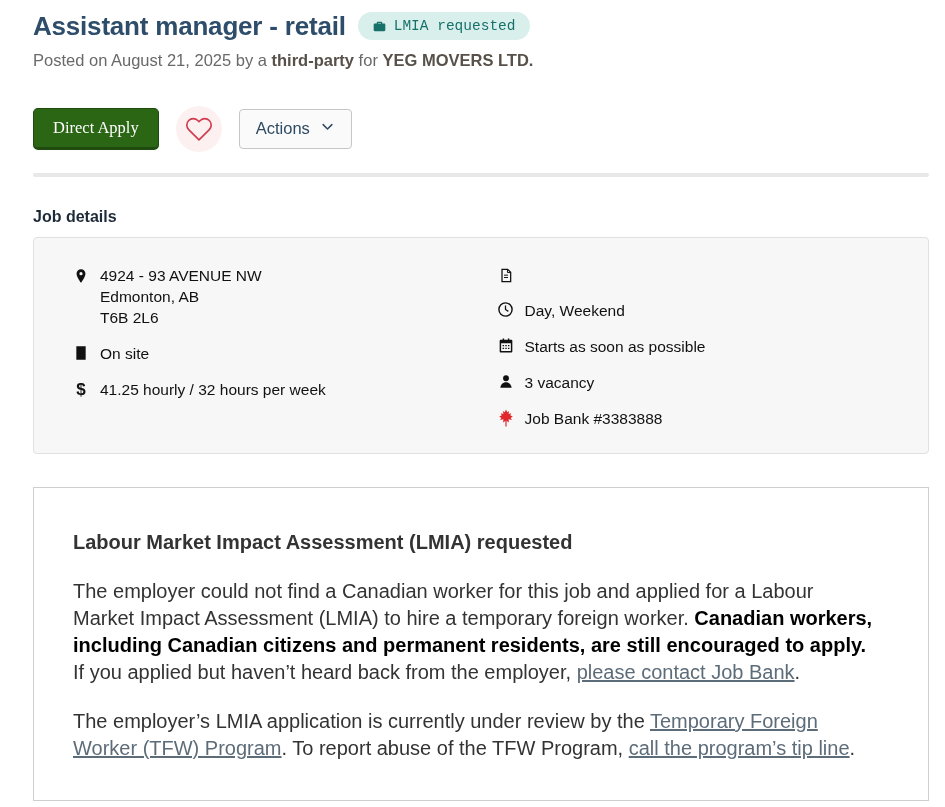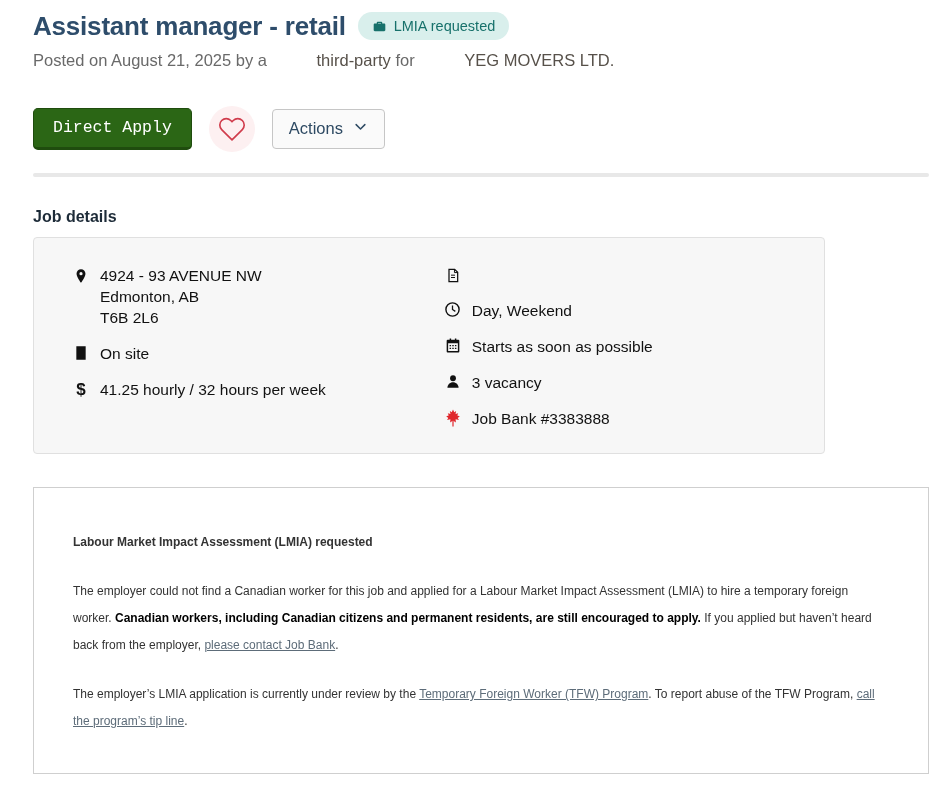--- a/index.html
+++ b/index.html
@@ -31,34 +31,35 @@
   .title-row{display:flex;align-items:center;gap:12px;}
   h1.job-title{
     margin:0;font-size:26px;line-height:1.1;font-weight:700;
     color:var(--title-navy);letter-spacing:-0.2px;
   }
   .badge{
     display:inline-flex;align-items:center;gap:7px;
     background:var(--badge-bg);color:var(--badge-text);
     border-radius:16px;padding:6px 14px;font-size:14.5px;font-weight:400;
     white-space:nowrap;
+    font-family:Liberation Mono, monospace;
   }
   .badge svg{display:block;}
   .posted-line{
     margin-top:9px;font-size:16.5px;color:var(--muted-text);line-height:1.3;
   }
-  .posted-line b{color:var(--bold-brown);font-weight:400;margin-left:45px;}
+  .posted-line b{color:var(--bold-brown);font-weight:700;}
 
   
   .toolbar{display:flex;align-items:center;margin-top:35px;gap:17px;}
   .btn-direct-apply{
     background:var(--accent-green);
     border:1px solid var(--accent-green-dark);
     border-bottom:3px solid var(--accent-green-dark);
-    color:#fff;font-size:16.5px;font-family:Liberation Mono, monospace;
+    color:#fff;font-size:16.5px;font-family:Liberation Serif, serif;
     padding:8px 19px;border-radius:5px;cursor:pointer;line-height:1.3;
   }
   .btn-heart{
     width:46px;height:46px;border-radius:50%;
     background:var(--heart-bg);border:none;cursor:pointer;
     display:flex;align-items:center;justify-content:center;padding:0;
   }
   .btn-actions{
     background:#fafafa;border:1px solid #c6c6c6;border-radius:4px;
     color:#2e4a63;font-size:16.5px;font-family:inherit;cursor:pointer;
@@ -66,21 +67,21 @@
   }
   .divider{
     margin-top:21px;height:4px;background:#e8e8e8;border-radius:2px;width:896px;
   }
 
   
   h2.section-heading{
     margin:31px 0 0 0;font-size:16px;font-weight:700;color:#1d2b38;
   }
   .details-box{
-    margin-top:11px;width:792px;
+    margin-top:11px;width:896px;
     background:var(--box-bg);border:1px solid var(--box-border);border-radius:4px;
     padding:27px 30px 24px 37px;
     display:grid;grid-template-columns:1.03fr 1fr;column-gap:10px;
   }
   .detail-item{
     display:flex;align-items:flex-start;gap:9px;
     margin-bottom:15px;font-size:15.5px;line-height:21px;color:#111;
   }
   .detail-item:last-child{margin-bottom:0;}
   .detail-icon{
@@ -90,21 +91,21 @@
   .dollar-glyph{font-weight:700;font-size:17px;line-height:20px;}
 
   
   .lmia-box{
     margin-top:33px;width:896px;background:#fff;
     border:1px solid #cfcfcf;
     padding:41px 40px 38px 39px;
   }
   .lmia-heading{font-size:16.5px;font-weight:700;color:#000;margin:0 0 19px 0;}
   .lmia-box p{
-    margin:0 12px 22px 0;font-size:12px;line-height:27px;color:#333;
+    margin:0 12px 22px 0;font-size:20px;line-height:27px;color:#333;
   }
   .lmia-box p:last-child{margin-bottom:0;}
   .lmia-box p b{color:#000;}
   a.text-link{color:var(--link-slate);text-decoration:underline;cursor:pointer;}
 </style>
 </head>
 <body>
 
 <div class="page">
 

